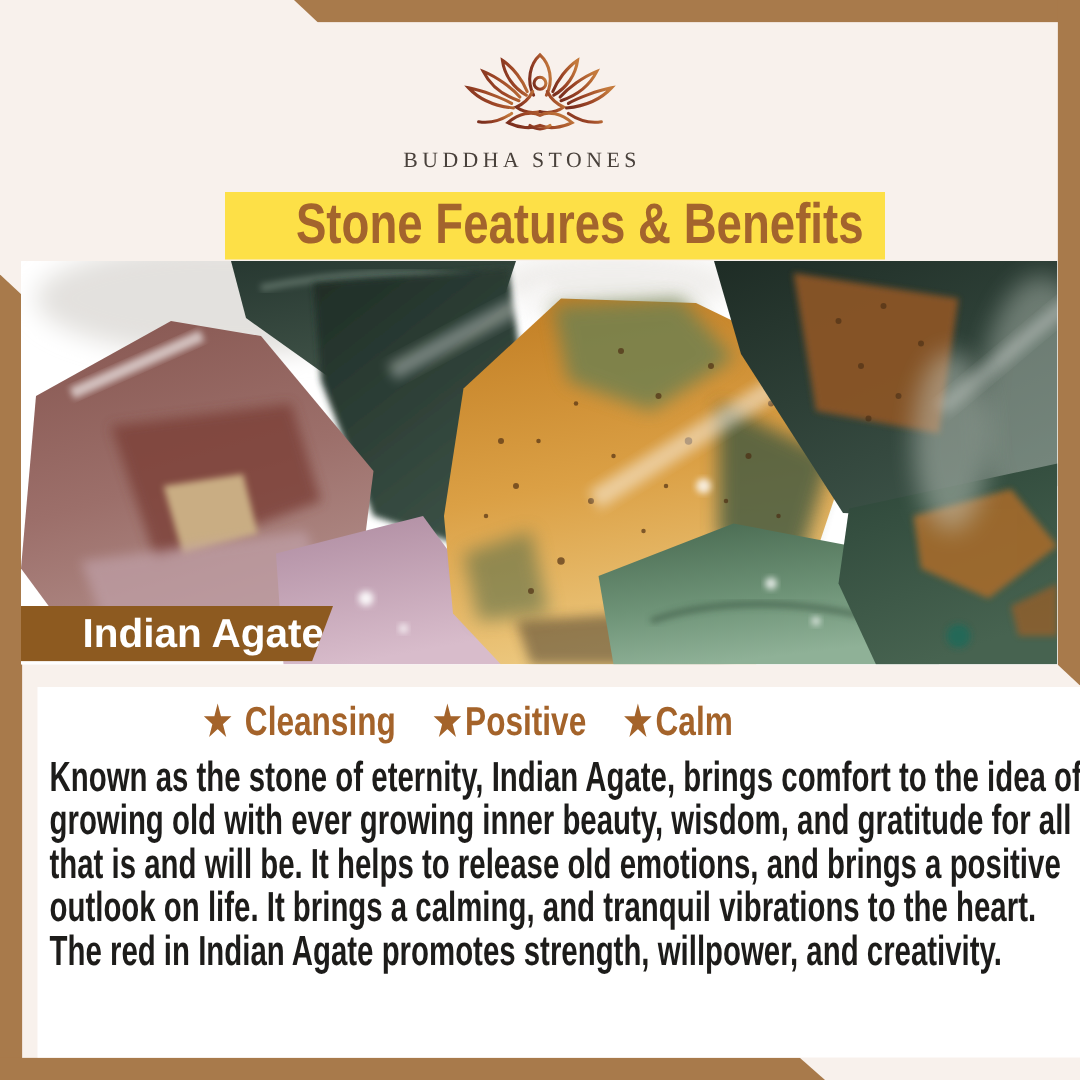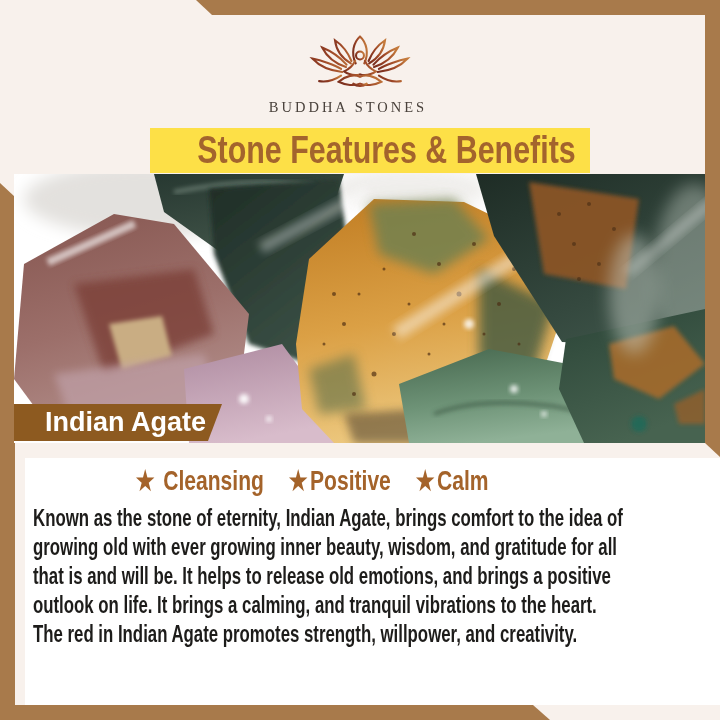--- a/index.html
+++ b/index.html
@@ -28,36 +28,36 @@
     background:#fde047;text-align:center;}
   .title-band .page-title{display:inline-block;white-space:nowrap;
     line-height:45px;font-size:38px;font-weight:bold;color:#a3642d;
     transform:scaleX(0.8);}
   
   .photo{position:absolute;left:14px;top:174px;width:691px;height:269px;
     background:#ffffff;overflow:hidden;}
   .stone-label{position:absolute;left:14px;top:404px;width:208px;height:37px;
     background:#8d5a20;clip-path:polygon(0 0,208px 0,194px 37px,0 37px);
     color:#ffffff;font-size:27px;font-weight:bold;line-height:36px;
-    padding-left:6px;text-indent:25px;z-index:5;}
+    padding-left:16px;text-indent:25px;z-index:5;}
   
   .panel{position:absolute;left:25px;top:458px;width:695px;height:247px;
     background:#ffffff;}
   .features-row{position:absolute;left:0;top:464px;width:624px;
     text-align:center;color:#a4632a;font-weight:bold;font-size:27px;
     line-height:34px;z-index:6;}
   .features-row .squeeze{display:inline-block;white-space:nowrap;
     transform:scaleX(0.78);}
   .feature{display:inline-block;}
   .feature + .feature{margin-left:32px;}
   .feature .star{display:inline-block;}
   .feature .star.wide-gap{margin-right:11px;}
   .feature .star.tight-gap{margin-right:3px;}
   .description{position:absolute;left:33px;top:503px;width:675px;z-index:6;
-    color:#1d1c1a;font-weight:bold;font-size:24px;}
+    color:#1d1c1a;font-weight:bold;font-size:28px;}
   .desc-line{height:29px;line-height:29px;white-space:nowrap;
     transform:scaleX(0.7);transform-origin:0 50%;}
 </style>
 </head>
 <body>
 
 <div class="frame frame-top"></div>
 <div class="frame frame-right"></div>
 <div class="frame frame-left"></div>
 <div class="frame frame-bottom"></div>

